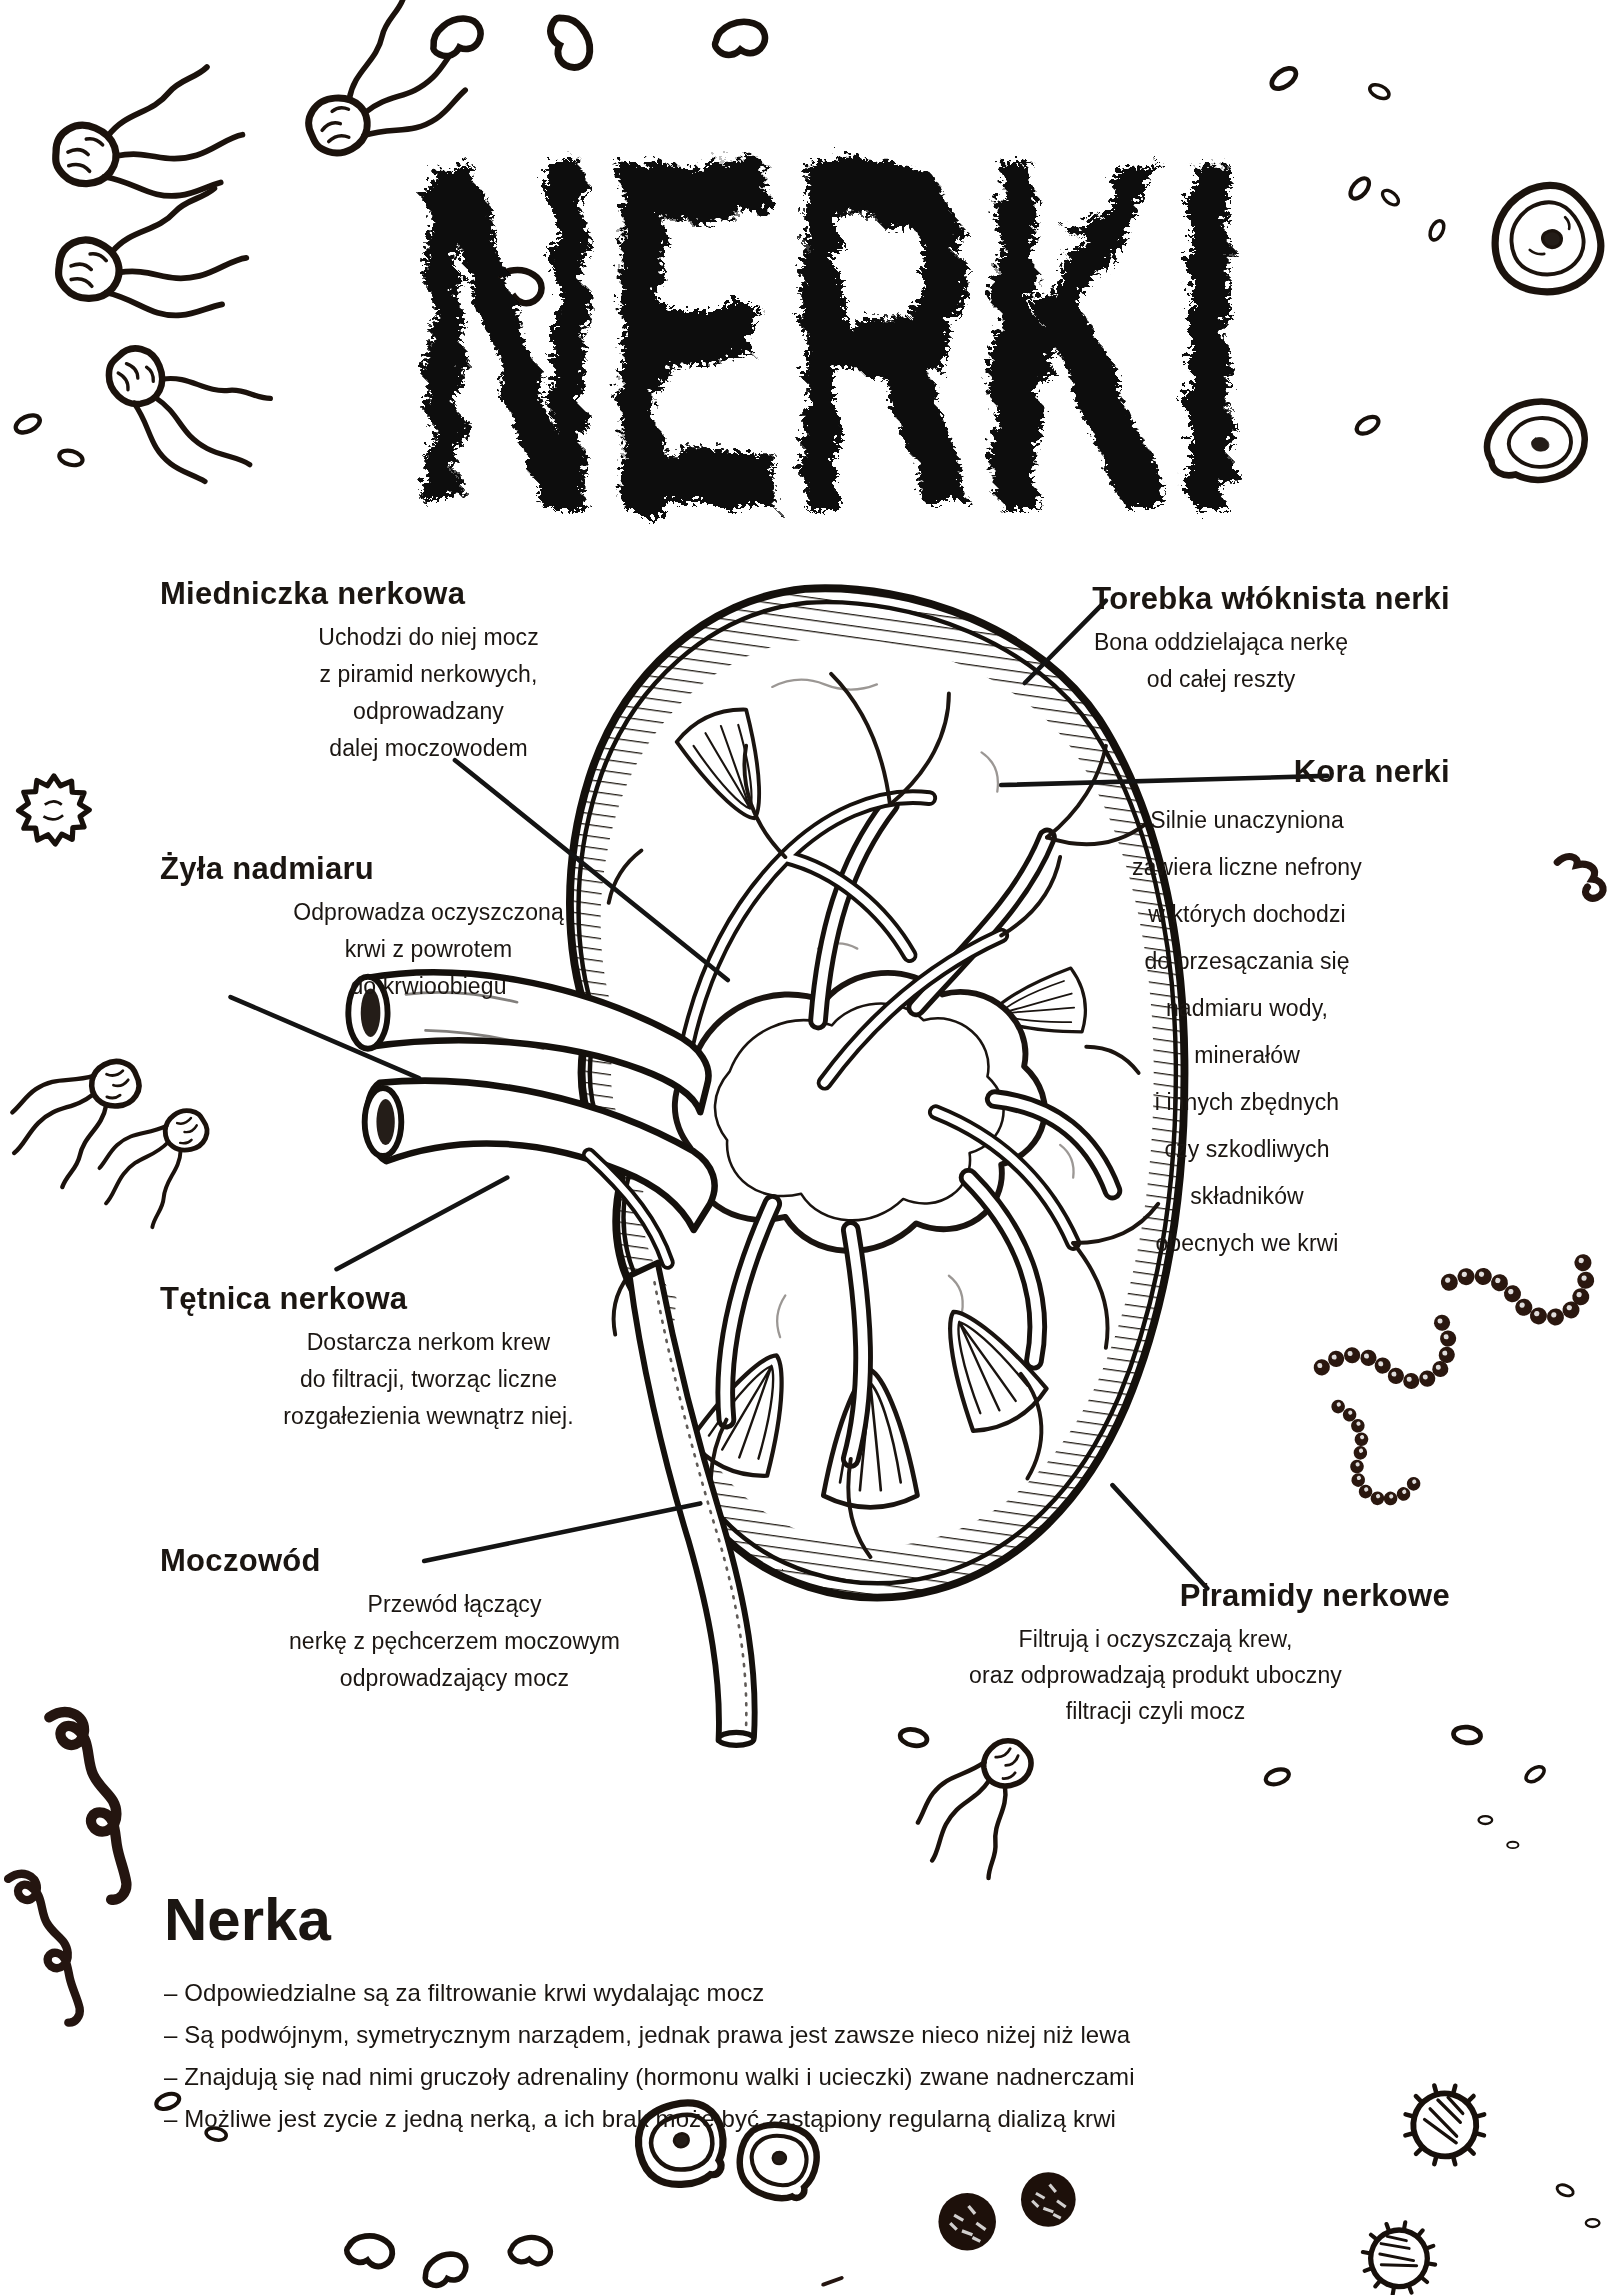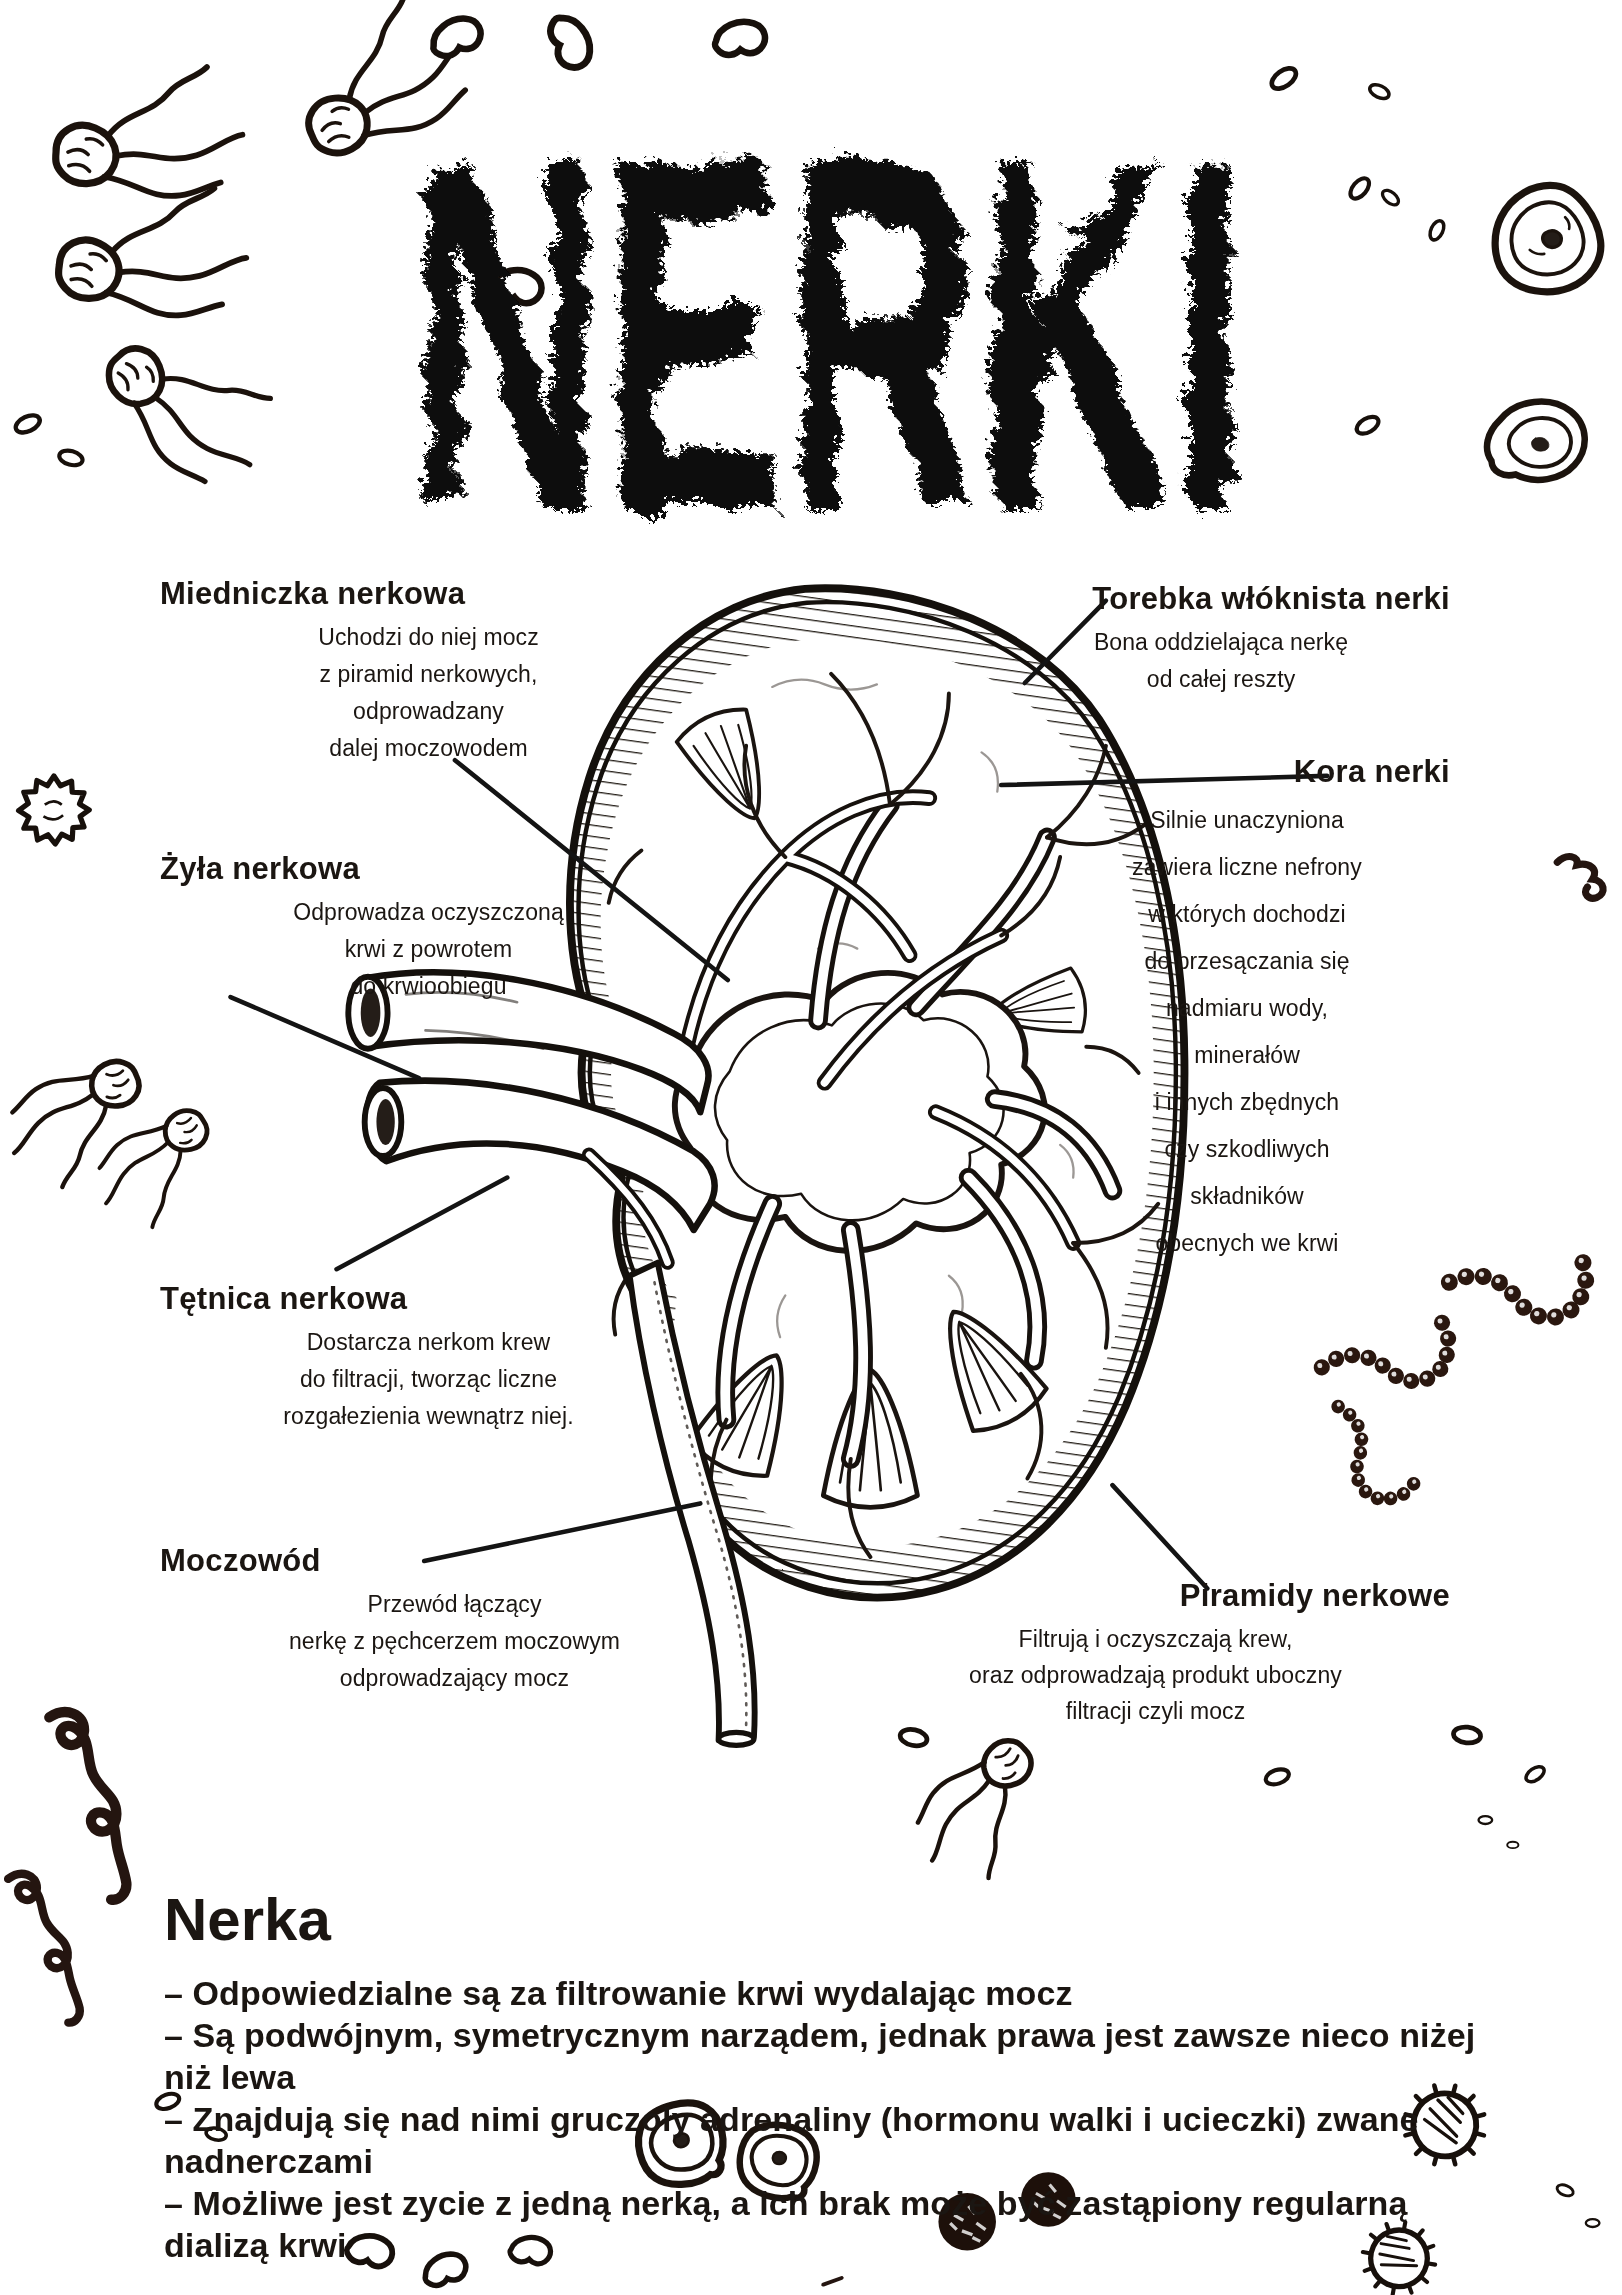--- a/index.html
+++ b/index.html
@@ -9,21 +9,21 @@
   }
   .page{position:absolute;left:0;top:0;width:1597px;height:2295px;}
   .art{position:absolute;left:0;top:0;}
   .title-wrap{position:absolute;left:366px;top:84px;width:916px;height:452px;}
   .label{position:absolute;}
   .label .hd{font-size:31px;font-weight:bold;letter-spacing:0.3px;}
   .label .body{font-size:23px;line-height:37px;white-space:pre-line;margin-top:6.5px;letter-spacing:0.1px;text-align:center;}
   .label.right{text-align:right;}
   .footer{position:absolute;left:164px;top:1885px;width:1348px;}
   .footer .hd{font-size:60px;font-weight:bold;margin-bottom:18.3px;}
-  .footer .bullet{font-size:34px;line-height:42px;white-space:pre-line;letter-spacing:0.1px;font-weight:bold;}
+  .footer .bullet{font-size:24px;line-height:42px;white-space:pre-line;letter-spacing:0.1px;}
 </style>
 </head>
 <body>
 
 <div class="page">
 
   <svg class="art" width="1623" height="2295" viewBox="0 0 2480 3508" xmlns="http://www.w3.org/2000/svg" xmlns:xlink="http://www.w3.org/1999/xlink">
     <defs>
       <pattern id="hatch" width="17" height="17" patternUnits="userSpaceOnUse" patternTransform="rotate(98)">
         <path d="M0 0 L0 17" stroke="#26201a" stroke-width="4"></path>
@@ -321,21 +321,21 @@
 
   <div class="label" style="left:160px;top:576px;width:537px;">
     <div class="hd">Miedniczka nerkowa</div>
     <div class="body">Uchodzi do niej mocz
 z piramid nerkowych,
 odprowadzany
 dalej moczowodem</div>
   </div>
 
   <div class="label" style="left:160px;top:851px;width:537px;">
-    <div class="hd">Żyła nerkowa</div>
+    <div class="hd">Żyła nadmiaru</div>
     <div class="body">Odprowadza oczyszczoną
 krwi z powrotem
 do krwioobiegu</div>
   </div>
 
   <div class="label" style="left:160px;top:1281px;width:537px;">
     <div class="hd">Tętnica nerkowa</div>
     <div class="body">Dostarcza nerkom krew
 do filtracji, tworząc liczne
 rozgałezienia wewnątrz niej.</div>

